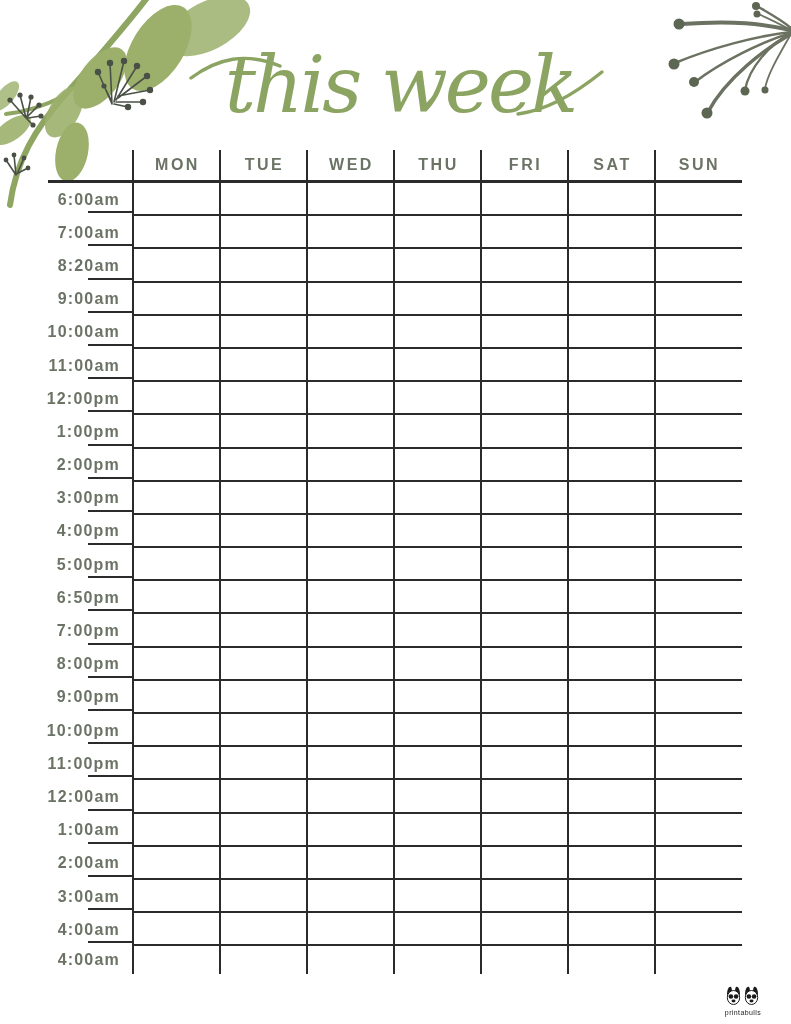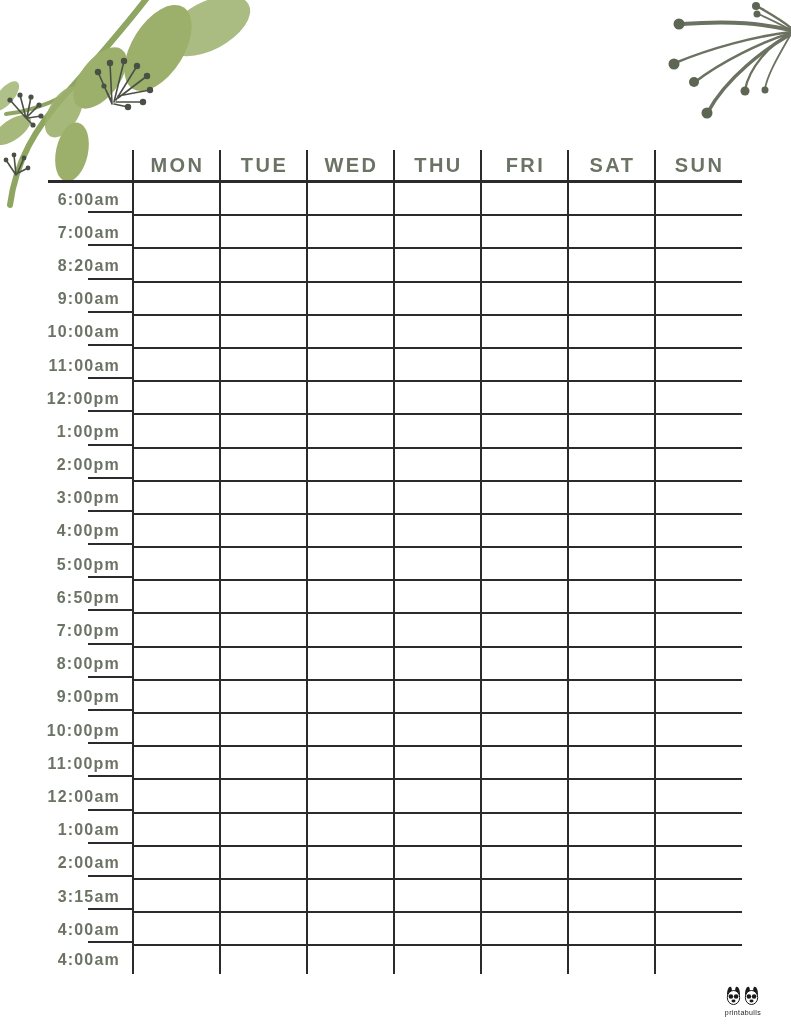--- a/index.html
+++ b/index.html
@@ -49,21 +49,21 @@
     top: 0;
     width: 2px;
     height: 824px;
     background: var(--grid_line);
   }
   .corner, .hdr { border-bottom: 3px solid var(--grid_line); }
   .hdr {
     display:flex; align-items:center; justify-content:center;
     color: var(--text_gray_green);
     font-weight: bold;
-    font-size: 20px;
+    font-size: 16px;
     letter-spacing: 2.5px;
     padding-left: 2px;
   }
   .cell { border-bottom: 2px solid var(--grid_line); background: transparent; }
   .cell.last { border-bottom: none; }
   .tlabel {
     position: relative;
     display:flex; align-items:center; justify-content:flex-end;
     padding-right: 13px;
     color: var(--text_gray_green);
@@ -154,20 +154,27 @@
     <circle class="twig-dot" cx="38" cy="24" r="5.5"></circle>
     <circle class="twig-dot" cx="33" cy="64" r="5.5"></circle>
     <circle class="twig-dot" cx="53" cy="82" r="5"></circle>
     <circle class="twig-dot" cx="66" cy="113" r="5.5"></circle>
     <circle class="twig-dot" cx="104" cy="91" r="4.5"></circle>
     <circle class="twig-dot" cx="124" cy="90" r="3.5"></circle>
     <circle class="twig-dot" cx="115" cy="6" r="4"></circle>
     <circle class="twig-dot" cx="116" cy="14" r="3.5"></circle>
   </svg>
 
+  <div class="title-wrap">
+    <svg width="424" height="136" viewBox="0 0 424 136">
+      <path class="swash" d="M 3 66 C 30 46, 58 40, 92 54"></path>
+      <text class="title-text" x="212" y="100" text-anchor="middle">this week</text>
+      <path class="swash" d="M 330 102 C 358 98, 384 84, 414 60"></path>
+    </svg>
+  </div>
 
   <div class="grid">
     <div class="vline" style="left:84px"></div>
     <div class="vline" style="left:171px"></div>
     <div class="vline" style="left:258px"></div>
     <div class="vline" style="left:345px"></div>
     <div class="vline" style="left:432px"></div>
     <div class="vline" style="left:519px"></div>
     <div class="vline" style="left:606px"></div>
   <div class="corner"></div>
@@ -339,21 +346,21 @@
       <div class="cell"></div>
       <div class="cell"></div>
       <div class="tlabel">2:00am</div>
       <div class="cell"></div>
       <div class="cell"></div>
       <div class="cell"></div>
       <div class="cell"></div>
       <div class="cell"></div>
       <div class="cell"></div>
       <div class="cell"></div>
-      <div class="tlabel">3:15am</div>
+      <div class="tlabel">3:00am</div>
       <div class="cell"></div>
       <div class="cell"></div>
       <div class="cell"></div>
       <div class="cell"></div>
       <div class="cell"></div>
       <div class="cell"></div>
       <div class="cell"></div>
       <div class="tlabel">4:00am</div>
       <div class="cell"></div>
       <div class="cell"></div>

